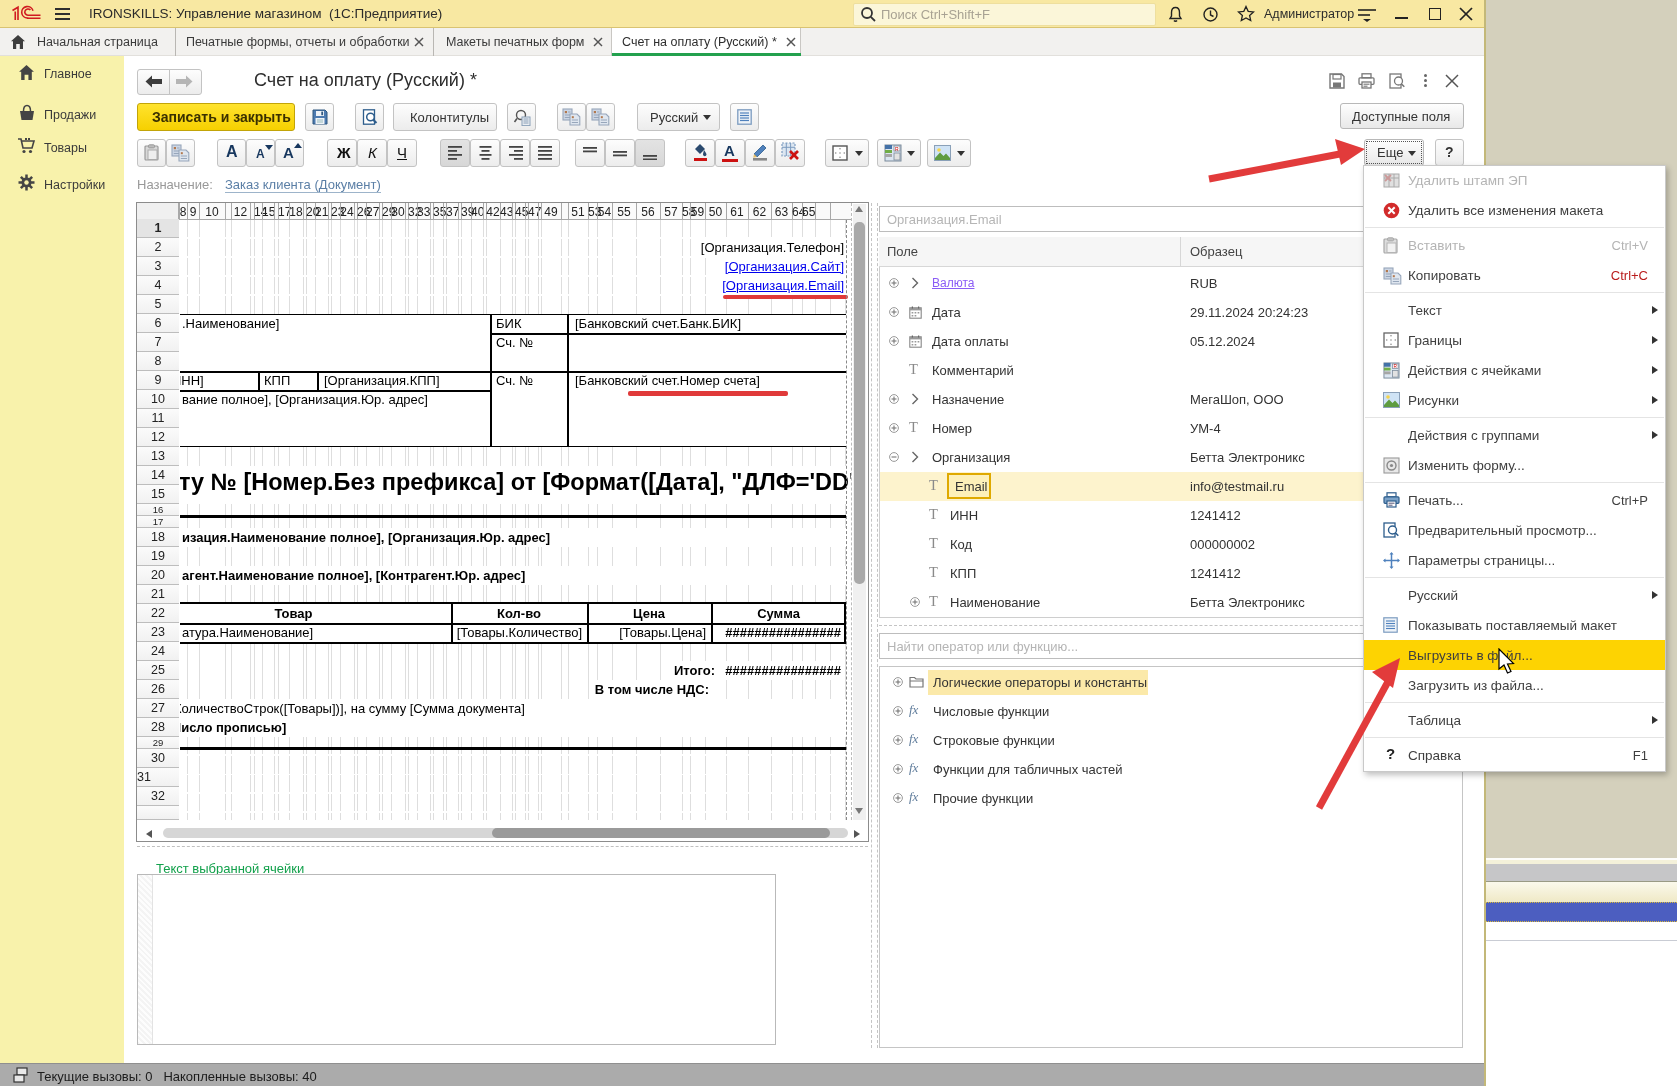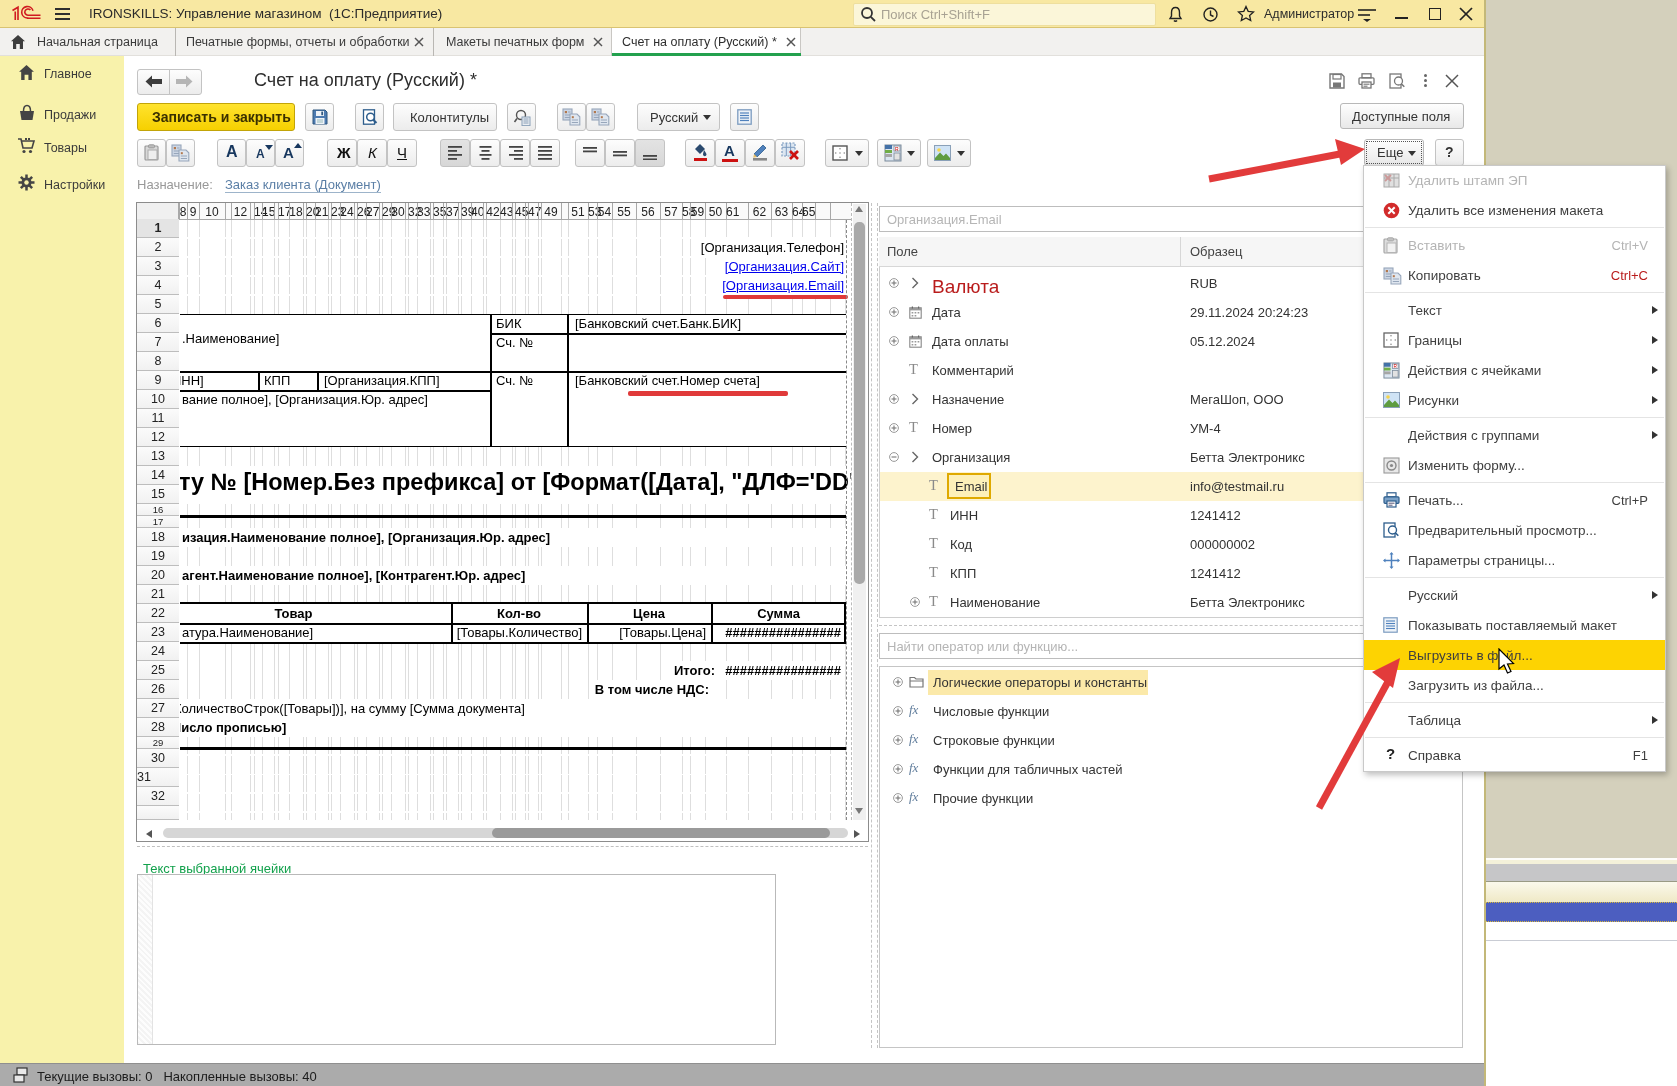--- a/index.html
+++ b/index.html
@@ -451,21 +451,21 @@
 <div class="abs" style="left:457px;top:2px;width:24px;height:15px;font-size:12px;color:#222;text-align:center;">56</div>
 <div class="abs" style="left:481px;top:0;width:1px;height:17px;background:#a8a8a8;"></div>
 <div class="abs" style="left:481px;top:2px;width:22px;height:15px;font-size:12px;color:#222;text-align:center;">57</div>
 <div class="abs" style="left:503px;top:0;width:1px;height:17px;background:#a8a8a8;"></div>
 <div class="abs" style="left:503px;top:2px;width:8px;height:15px;font-size:12px;color:#222;text-align:center;">58</div>
 <div class="abs" style="left:511px;top:0;width:1px;height:17px;background:#a8a8a8;"></div>
 <div class="abs" style="left:511px;top:2px;width:15px;height:15px;font-size:12px;color:#222;text-align:center;">59</div>
 <div class="abs" style="left:526px;top:0;width:1px;height:17px;background:#a8a8a8;"></div>
 <div class="abs" style="left:526px;top:2px;width:21px;height:15px;font-size:12px;color:#222;text-align:center;">50</div>
 <div class="abs" style="left:547px;top:0;width:1px;height:17px;background:#a8a8a8;"></div>
-<div class="abs" style="left:547px;top:2px;width:22px;height:15px;font-size:12px;color:#222;text-align:left;">61</div>
+<div class="abs" style="left:547px;top:2px;width:22px;height:15px;font-size:12px;color:#222;text-align:center;">61</div>
 <div class="abs" style="left:569px;top:0;width:1px;height:17px;background:#a8a8a8;"></div>
 <div class="abs" style="left:569px;top:2px;width:23px;height:15px;font-size:12px;color:#222;text-align:center;">62</div>
 <div class="abs" style="left:592px;top:0;width:1px;height:17px;background:#a8a8a8;"></div>
 <div class="abs" style="left:592px;top:2px;width:21px;height:15px;font-size:12px;color:#222;text-align:center;">63</div>
 <div class="abs" style="left:613px;top:0;width:1px;height:17px;background:#a8a8a8;"></div>
 <div class="abs" style="left:613px;top:2px;width:10px;height:15px;font-size:12px;color:#222;text-align:center;">64</div>
 <div class="abs" style="left:623px;top:0;width:1px;height:17px;background:#a8a8a8;"></div>
 <div class="abs" style="left:623px;top:2px;width:13px;height:15px;font-size:12px;color:#222;text-align:center;">65</div>
 <div class="abs" style="left:636px;top:0;width:1px;height:17px;background:#a8a8a8;"></div>
 <div class="abs" style="left:651px;top:0;width:1px;height:17px;background:#a8a8a8;"></div>
@@ -1051,21 +1051,21 @@
 <div class="abs" style="top:56px;right:4px;text-align:right;font-size:13px;line-height:19px;height:19px;background:#fff;padding:0 3px;color:#0000ee;white-space:nowrap;"><span style="text-decoration:underline;">[Организация.Email]</span></div>
 <div class="abs" style="left:543px;top:75px;width:125px;height:4px;background:#e03a3a;border-radius:2px;"></div>
 <div class="abs" style="left:-10px;top:94px;width:676px;height:133px;background:#fff;border-top:1.5px solid #000;border-bottom:1.5px solid #000;"></div>
 <div class="abs" style="left:310px;top:94px;width:1.5px;height:133px;background:#000;"></div>
 <div class="abs" style="left:387px;top:94px;width:1.5px;height:133px;background:#000;"></div>
 <div class="abs" style="left:310px;top:113px;width:356px;height:1.5px;background:#000;"></div>
 <div class="abs" style="left:-10px;top:151px;width:676px;height:1.5px;background:#000;"></div>
 <div class="abs" style="left:-10px;top:170px;width:320px;height:1.5px;background:#000;"></div>
 <div class="abs" style="left:78px;top:151px;width:1.5px;height:19px;background:#000;"></div>
 <div class="abs" style="left:137px;top:151px;width:1.5px;height:19px;background:#000;"></div>
-<div class="abs" style="left:-1px;top:94px;font-size:13px;color:#000;padding:15px 3px;line-height:19px;height:19px;white-space:nowrap;">.Наименование]</div>
+<div class="abs" style="left:-1px;top:94px;font-size:13px;color:#000;padding:0 3px;line-height:19px;height:19px;white-space:nowrap;">.Наименование]</div>
 <div class="abs" style="left:313px;top:94px;font-size:13px;color:#000;padding:0 3px;line-height:19px;height:19px;white-space:nowrap;">БИК</div>
 <div class="abs" style="left:392px;top:94px;font-size:13px;color:#000;padding:0 3px;line-height:19px;height:19px;white-space:nowrap;">[Банковский счет.Банк.БИК]</div>
 <div class="abs" style="left:313px;top:113px;font-size:13px;color:#000;padding:0 3px;line-height:19px;height:19px;white-space:nowrap;">Сч. №</div>
 <div class="abs" style="left:-11px;top:151px;font-size:13px;color:#000;padding:0 3px;line-height:19px;height:19px;white-space:nowrap;">ИНН]</div>
 <div class="abs" style="left:81px;top:151px;font-size:13px;color:#000;padding:0 3px;line-height:19px;height:19px;white-space:nowrap;">КПП</div>
 <div class="abs" style="left:141px;top:151px;font-size:13px;color:#000;padding:0 3px;line-height:19px;height:19px;white-space:nowrap;">[Организация.КПП]</div>
 <div class="abs" style="left:313px;top:151px;font-size:13px;color:#000;padding:0 3px;line-height:19px;height:19px;white-space:nowrap;">Сч. №</div>
 <div class="abs" style="left:392px;top:151px;font-size:13px;color:#000;padding:0 3px;line-height:19px;height:19px;white-space:nowrap;">[Банковский счет.Номер счета]</div>
 <div class="abs" style="left:448px;top:171px;width:160px;height:4.5px;background:#e03a3a;border-radius:2px;"></div>
 <div class="abs" style="left:-1px;top:170px;font-size:13px;color:#000;padding:0 3px;line-height:19px;height:19px;white-space:nowrap;">вание полное], [Организация.Юр. адрес]</div>
@@ -1099,41 +1099,41 @@
 <div class="abs" style="left:853px;top:204px;width:13px;height:616px;background:#f0f0f0;"></div>
 <div class="abs" style="left:855px;top:206px;width:0;height:0;border-bottom:6px solid #777;border-left:4.5px solid transparent;border-right:4.5px solid transparent;"></div>
 <div class="abs" style="left:855px;top:808px;width:0;height:0;border-top:6px solid #777;border-left:4.5px solid transparent;border-right:4.5px solid transparent;"></div>
 <div class="abs" style="left:854px;top:222px;width:11px;height:362px;background:#a9a9a9;border-radius:5px;"></div>
 <div class="abs" style="left:140px;top:826px;width:720px;height:14px;background:#fff;"></div>
 <div class="abs" style="left:163px;top:828px;width:685px;height:10px;background:#d6d6d6;border-radius:5px;"></div>
 <div class="abs" style="left:492px;top:828px;width:338px;height:10px;background:#9a9a9a;border-radius:5px;"></div>
 <div class="abs" style="left:146px;top:830px;width:0;height:0;border-right:6px solid #555;border-top:4.5px solid transparent;border-bottom:4.5px solid transparent;"></div>
 <div class="abs" style="left:854px;top:830px;width:0;height:0;border-left:6px solid #555;border-top:4.5px solid transparent;border-bottom:4.5px solid transparent;"></div>
 <div class="abs" style="left:137px;top:846px;width:731px;height:0;border-top:1px dashed #c0c0c0;"></div>
-<div class="abs" style="left:143px;top:861px;font-size:13px;color:#13a14c;">Текст выбранной ячейки</div>
+<div class="abs" style="left:156px;top:861px;font-size:13px;color:#13a14c;">Текст выбранной ячейки</div>
 <div class="abs" style="left:137px;top:874px;width:639px;height:171px;background:#fff;border:1px solid #b9b9b9;"></div>
 <div class="abs" style="left:138px;top:875px;width:15px;height:169px;background:repeating-linear-gradient(45deg,#f4f4f4 0 2px,#fdfdfd 2px 4px);border-right:1px solid #e3e3e3;"></div>
 <div class="abs" style="left:871px;top:203px;width:0;height:845px;border-left:1px dashed #c4c4c4;"></div>
 <div class="abs" style="left:877px;top:203px;width:0;height:845px;border-left:1px dashed #c4c4c4;"></div>
 <div class="abs" style="left:879px;top:206px;width:584px;height:26px;background:#fff;border:1px solid #bdbdbd;"></div>
 <div class="abs" style="left:887px;top:212px;font-size:13px;color:#b5b5b5;">Организация.Email</div>
 <div class="abs" style="left:879px;top:237px;width:584px;height:381px;background:#fff;border:1px solid #cecece;"></div>
 <div class="abs" style="left:879px;top:237px;width:584px;height:30px;background:#f6f6f6;border-bottom:1px solid #d7d7d7;"></div>
 <div class="abs" style="left:1180px;top:237px;width:1px;height:30px;background:#d7d7d7;"></div>
 <div class="abs" style="left:887px;top:244px;font-size:13px;color:#444;">Поле</div>
 <div class="abs" style="left:1190px;top:244px;font-size:13px;color:#444;">Образец</div>
 <svg class="abs" style="left:889px;top:278px;" width="10" height="10" viewBox="0 0 10 10">
     <circle cx="5" cy="5" r="4.4" fill="none" stroke="#999" stroke-width="1"></circle>
     <line x1="2.5" y1="5" x2="7.5" y2="5" stroke="#777" stroke-width="1.1"></line>
     <line x1="5" y1="2.5" x2="5" y2="7.5" stroke="#777" stroke-width="1.1"></line>
   </svg>
 <svg class="abs" style="left:911px;top:277px;" width="8" height="12" viewBox="0 0 8 12">
     <path d="M1.5 1 L6.5 6 L1.5 11" fill="none" stroke="#666" stroke-width="1.4"></path>
   </svg>
-<div class="abs" style="left:932px;top:276px;font-size:19px;color:#b91c1c;">Валюта</div>
+<div class="abs" style="left:932px;top:276px;font-size:12px;color:#8b5cf6;text-decoration:underline;">Валюта</div>
 <div class="abs" style="left:1190px;top:276px;font-size:13px;color:#333;">RUB</div>
 <svg class="abs" style="left:889px;top:307px;" width="10" height="10" viewBox="0 0 10 10">
     <circle cx="5" cy="5" r="4.4" fill="none" stroke="#999" stroke-width="1"></circle>
     <line x1="2.5" y1="5" x2="7.5" y2="5" stroke="#777" stroke-width="1.1"></line>
     <line x1="5" y1="2.5" x2="5" y2="7.5" stroke="#777" stroke-width="1.1"></line>
   </svg>
 <svg class="abs" style="left:909px;top:306px;" width="13" height="13" viewBox="0 0 13 13">
     <rect x="0.8" y="1.8" width="11.4" height="10.4" fill="#fff" stroke="#888" stroke-width="1.1"></rect>
     <rect x="0.8" y="1.8" width="11.4" height="2.6" fill="#999"></rect>
     <line x1="3.4" y1="0.6" x2="3.4" y2="2.4" stroke="#666" stroke-width="1.2"></line>

